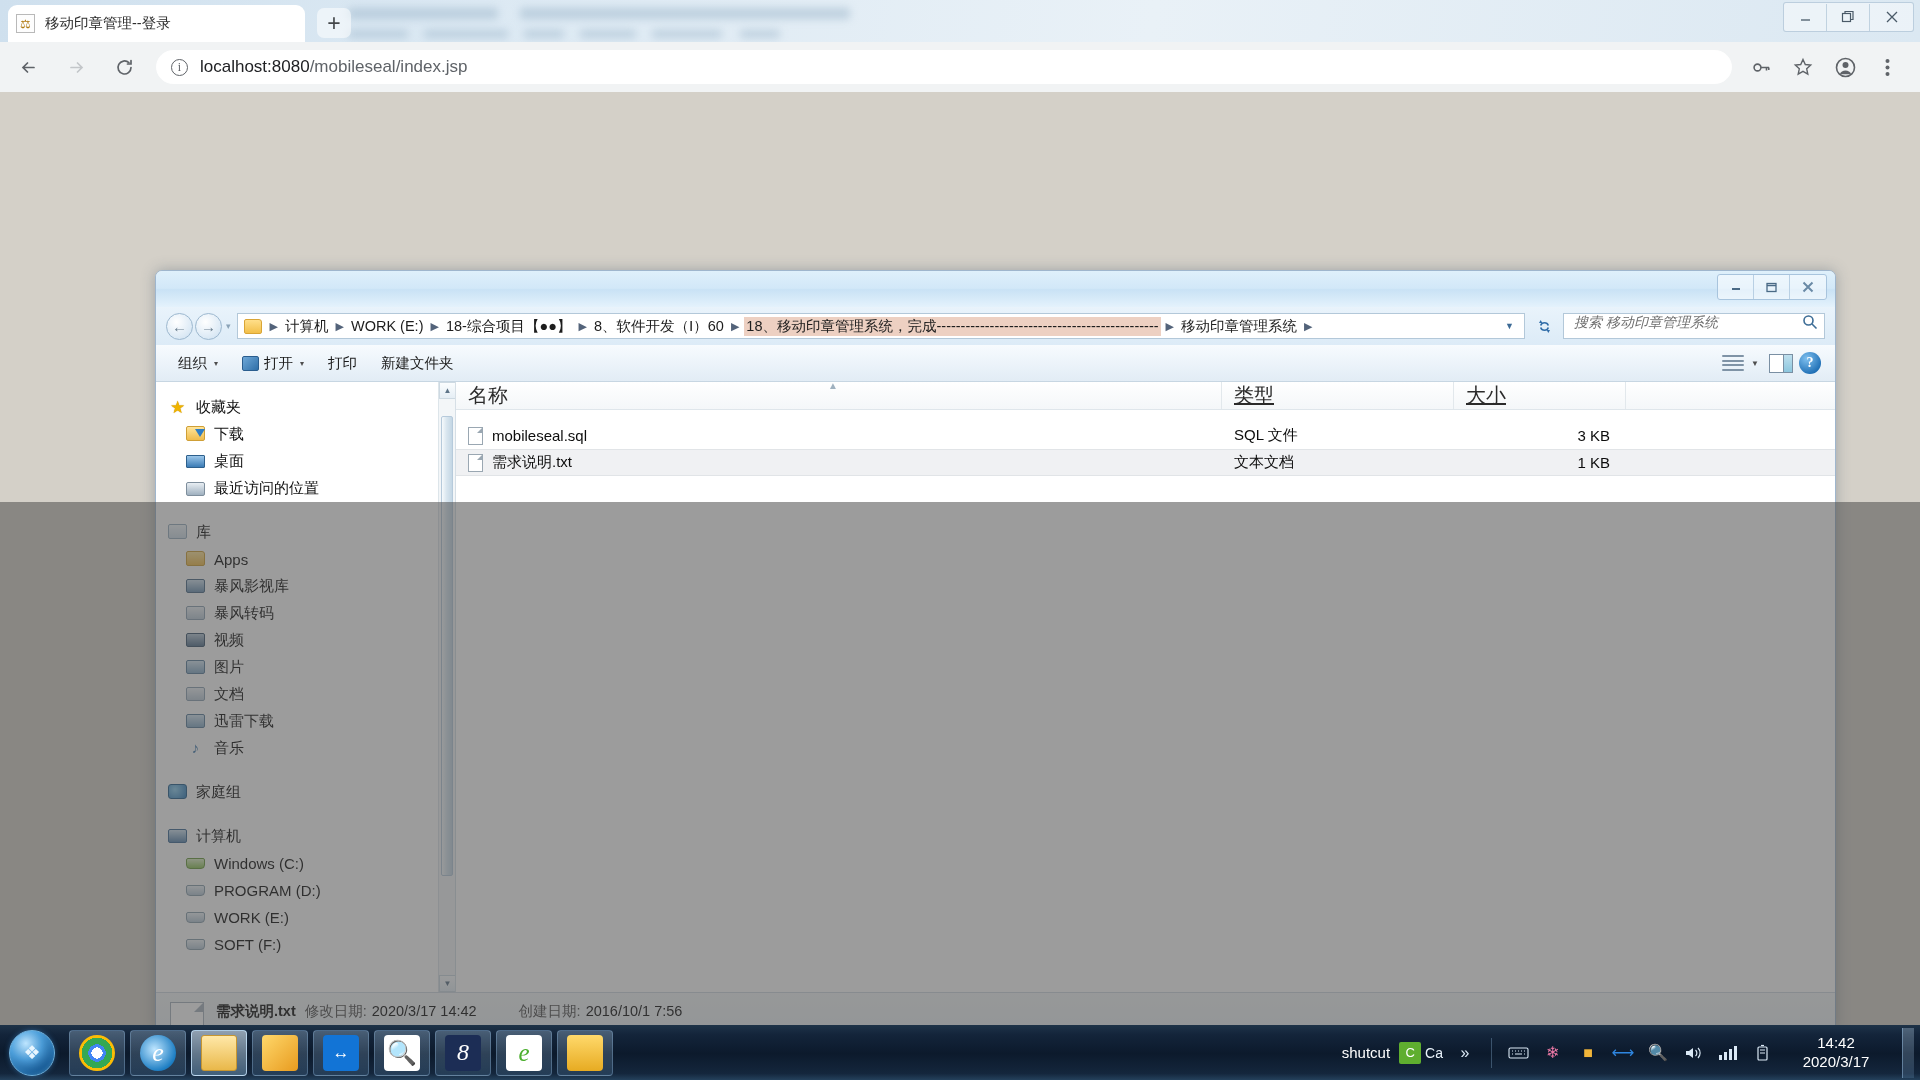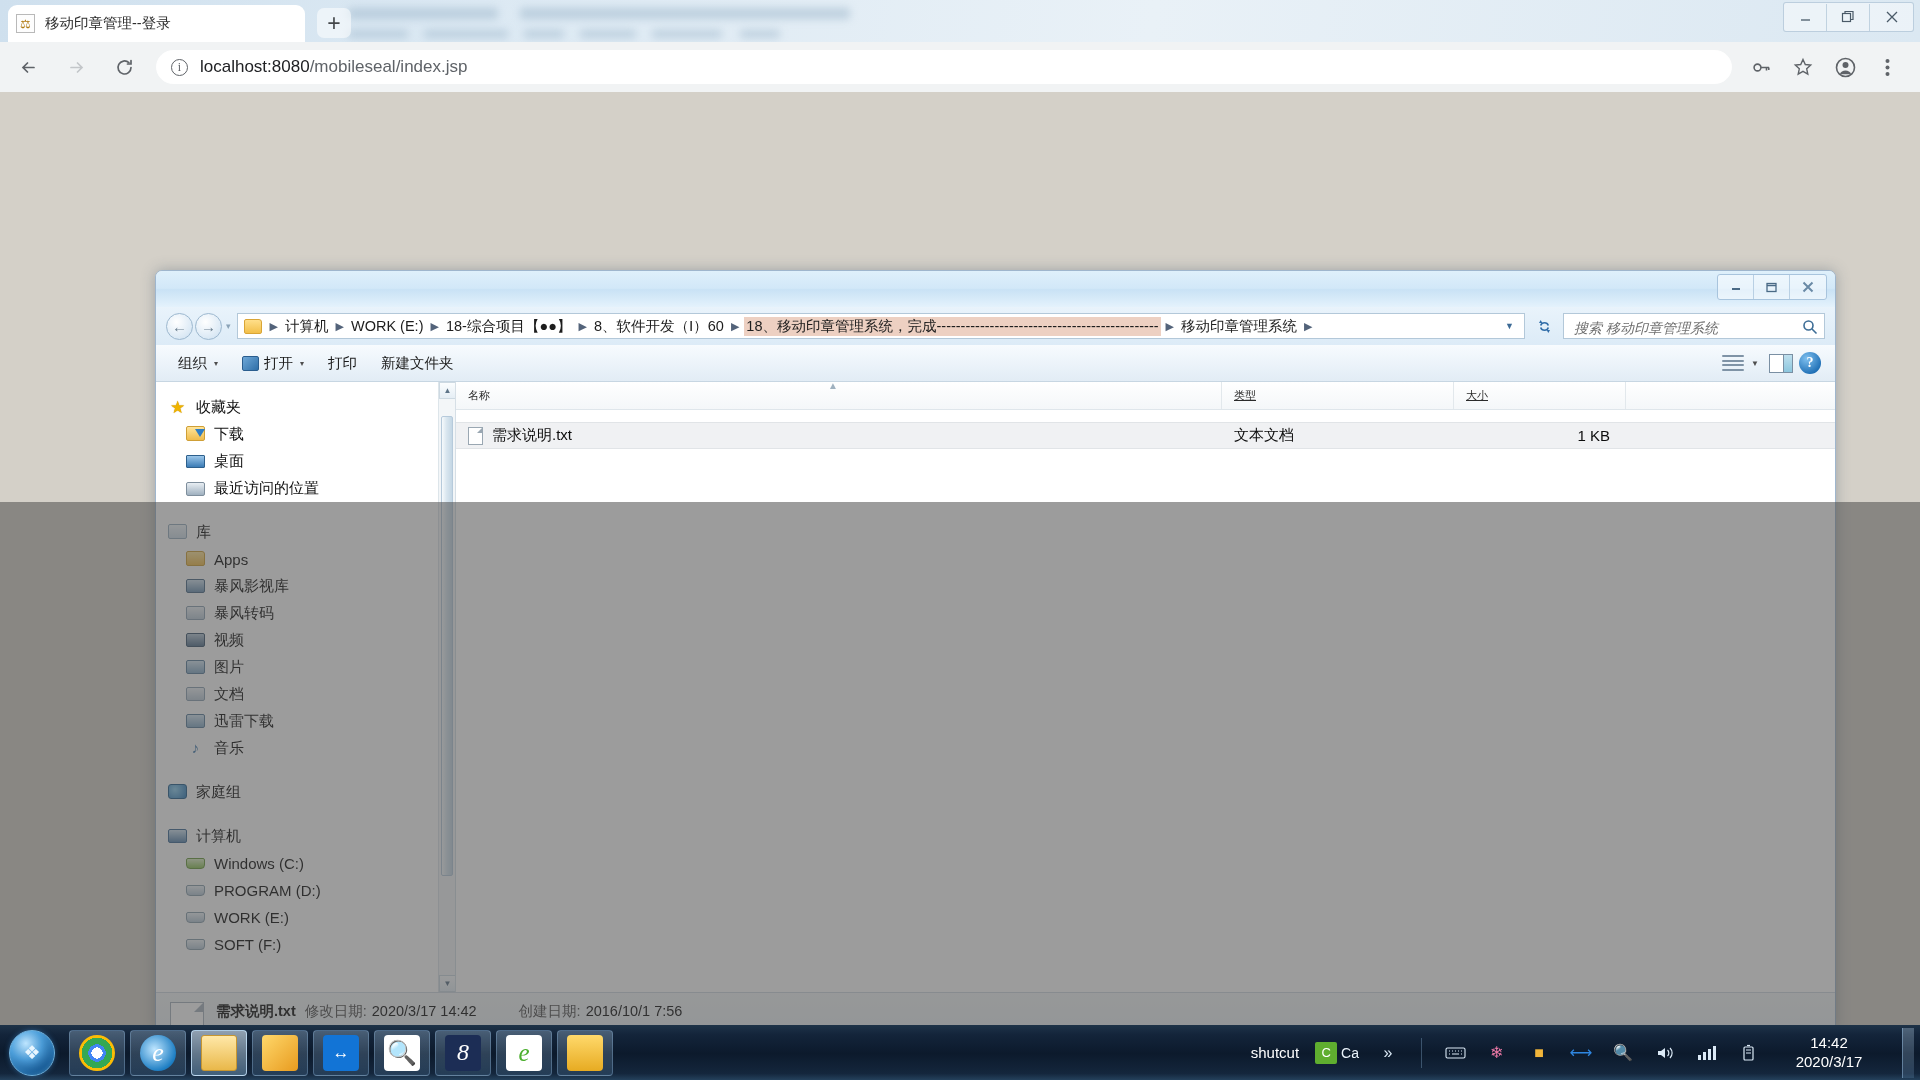--- a/index.html
+++ b/index.html
@@ -161,21 +161,21 @@
   .crumb-sep { color: #53637a; font-size: 11px; padding: 0 5px; }
   .crumb.hl { background: rgba(214,150,120,.45); }
   .crumb-spacer { flex: 1; }
   .crumb-caret { color: #3c6a95; font-size: 9px; padding: 0 8px; flex: 0 0 auto; }
   .refresh-btn {
     width: 26px; height: 26px; flex: 0 0 26px; display: flex;
     align-items: center; justify-content: center; color: #2f6ca8; font-size: 14px;
   }
   .searchbox {
     width: 262px; height: 26px; flex: 0 0 262px; background: #ffffff;
-    border: 1px solid #b3c8d9; display: flex; align-items: flex-end;
+    border: 1px solid #b3c8d9; display: flex; align-items: flex-start;
     padding: 0 6px 0 10px;
   }
   .search-ph {
     flex: 1; font-size: 14px; font-style: italic; color: #6f6f6f;
     white-space: nowrap; overflow: hidden;
   }
   .search-mag { color: #3d6d96; font-size: 15px; flex: 0 0 auto; }
 
   
   .exp-cmdbar {
@@ -318,21 +318,21 @@
   }
   .ico-drive.win { background: linear-gradient(to bottom,#dff0c8,#8fc25a); border-color: #6c9b3e; }
 
   .list-pane { flex: 1; position: relative; background: #ffffff; overflow: hidden; }
   .list-head {
     height: 28px; display: flex; align-items: center;
     background: linear-gradient(to bottom,#ffffff,#f4f7f9);
     border-bottom: 1px solid #dfe6eb; position: relative;
   }
   .lh-cell {
-    font-size: 11px; color: #2b2b2b; padding-left: 12px;
+    font-size: 20px; color: #2b2b2b; padding-left: 12px;
     border-right: 1px solid #e2e8ec; height: 100%;
     display: flex; align-items: center;
   }
   .lh-name { width: 766px; flex: 0 0 766px; }
   .lh-type { width: 232px; flex: 0 0 232px; text-decoration: underline; }
   .lh-size { width: 172px; flex: 0 0 172px; text-decoration: underline; }
   .sort-mark {
     position: absolute; left: 372px; top: -2px; color: #9fb1bf; font-size: 10px;
   }
   .frow {
@@ -424,21 +424,21 @@
   .g-chrome { background: radial-gradient(circle at 50% 50%,#ffffff 0 22%,#4285f4 22% 34%,#34a853 34% 60%,#fbbc05 60% 78%,#ea4335 78% 100%); border-radius: 50%; }
   .g-ie { background: radial-gradient(circle at 40% 40%,#bfe6ff,#1f7fc4 70%,#0d5a94); border-radius: 50%; color:#fff; font-family:"Liberation Serif",serif; font-size:26px; display:flex; align-items:center; justify-content:center; font-style: italic;}
   .g-exp { background: linear-gradient(to bottom,#ffe8a8,#e9b84a); border: 1px solid #c79630; border-radius: 3px; }
   .g-box { background: linear-gradient(135deg,#ffd86b,#e89b1f); border-radius: 4px; }
   .g-tv { background: #1274d6; border-radius: 4px; display:flex; align-items:center; justify-content:center; color:#fff; font-size:17px;}
   .g-mag { background: #ffffff; border-radius: 4px; display:flex; align-items:center; justify-content:center; color:#ec7e18; font-size:24px;}
   .g-8 { background: #1c2d55; border-radius: 4px; display:flex; align-items:center; justify-content:center; color:#ffffff; font-family:"Liberation Serif",serif; font-size:24px; font-style: italic;}
   .g-360 { background: #ffffff; border-radius: 4px; display:flex; align-items:center; justify-content:center; color:#4caf2f; font-size:25px; font-family:"Liberation Serif",serif; font-style: italic;}
   .g-maya { background: linear-gradient(to bottom,#ffd96b,#e7ab22); border-radius: 4px; }
 
-  .tray { margin-left: auto; display: flex; align-items: center; gap: 16px; padding-right: 6px; }
+  .tray { margin-left: auto; display: flex; align-items: center; gap: 9px; padding-right: 6px; }
   .tray-text { font-size: 15px; color: #ffffff; }
   .tray-mini {
     display: flex; align-items: center; gap: 4px; font-size: 14px; color: #eaf3fb;
   }
   .ci-badge {
     width: 22px; height: 22px; background: #5fae2f; color: #fff;
     display: flex; align-items: center; justify-content: center;
     font-size: 13px; border-radius: 2px;
   }
   .tray-sep { width: 1px; height: 30px; background: rgba(140,180,215,.35); margin: 0 4px; }
@@ -800,20 +800,28 @@
           <div class="list-head">
             <div class="lh-cell lh-name">名称</div>
             <div class="lh-cell lh-type">类型</div>
             <div class="lh-cell lh-size">大小</div>
             <span class="sort-mark">▲</span>
           </div>
 
           <div class="row-gap"></div>
 
 
+          <div class="frow">
+            <div class="fr-name">
+              <span class="fi-file"></span>
+              <span>mobileseal.sql</span>
+            </div>
+            <div class="fr-type">SQL 文件</div>
+            <div class="fr-size">3 KB</div>
+          </div>
 
           <div class="frow selected">
             <div class="fr-name">
               <span class="fi-file"></span>
               <span>需求说明.txt</span>
             </div>
             <div class="fr-type">文本文档</div>
             <div class="fr-size">1 KB</div>
           </div>
         </div>

